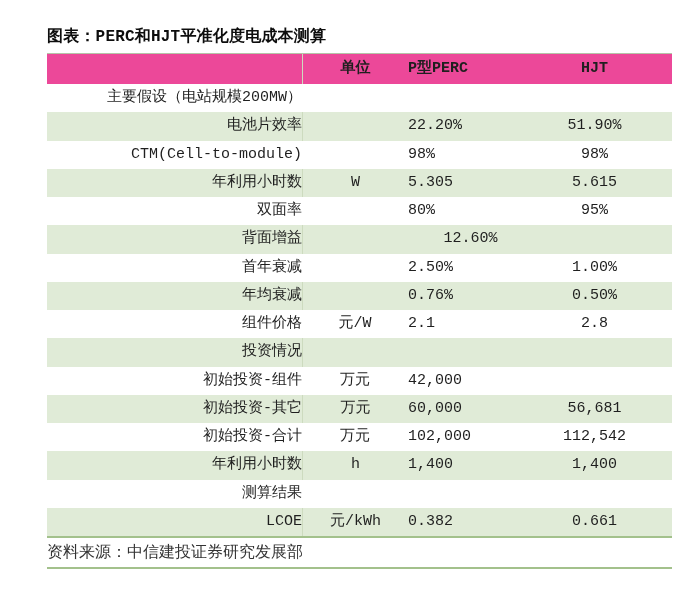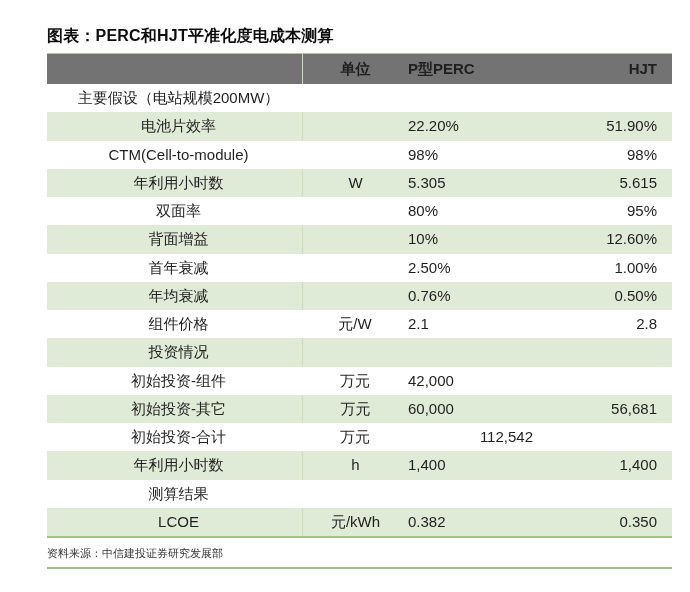--- a/index.html
+++ b/index.html
@@ -1,46 +1,46 @@
 <!DOCTYPE html>
 <html><head>
 <meta charset="utf-8">
 <style>
   html,body { margin:0; padding:0; background:#ffffff; }
   .page {
     position:relative; width:690px; height:592px; background:#ffffff;
-    font-family:Liberation Sans, sans-serif;
+    font-family:Liberation Mono, monospace;
     overflow:hidden;
     border-radius:7px;
   }
   .figure-title {
     position:absolute; left:47px; top:26px;
     font-size:16px; font-weight:bold; color:#0d0d0d; letter-spacing:0.2px;
   }
   .table {
     position:absolute; left:47px; top:53px; width:625px;
     border-top:1px solid #b5c3a8;
     border-bottom:2px solid #a3c18c;
   }
   .tr { display:flex; height:28.25px; line-height:28.25px; }
-  .tr.header { height:30px; line-height:30px; background:#737373; }
+  .tr.header { height:30px; line-height:30px; background:#ec4899; }
   .tr.header .td { font-weight:bold; }
   .tr.green { background:#e0ebd7; }
   .td {
     box-sizing:border-box; font-size:15px; color:#1f1f1f;
     white-space:nowrap; overflow:hidden;
   }
-  .td.label { width:255px; padding-left:8px; text-align:center; }
+  .td.label { width:255px; padding-left:8px; text-align:right; }
   .td.unit  { width:106px; text-align:center; }
   .tr.green .td.unit, .tr.header .td.unit { border-left:1px solid #cddbbf; }
   .td.perc  { width:124px; }
-  .td.hjt   { width:140px; text-align:right; padding-right:15px; }
+  .td.hjt   { width:140px; text-align:center; padding-right:15px; }
   .source-row {
     position:absolute; left:47px; top:539px; width:625px; height:28px;
-    line-height:28px; font-size:11px; color:#333333;
+    line-height:28px; font-size:16px; color:#333333;
     border-bottom:2px solid #a3c18c;
   }
 </style>
 </head>
 <body>
 
 <div class="page">
 
   <div class="figure-title">图表：PERC和HJT平准化度电成本测算</div>
 
@@ -84,21 +84,20 @@
     <div class="tr">
       <div class="td label">双面率</div>
       <div class="td unit"></div>
       <div class="td perc">80%</div>
       <div class="td hjt">95%</div>
     </div>
 
     <div class="tr green">
       <div class="td label">背面增益</div>
       <div class="td unit"></div>
-      <div class="td perc">10%</div>
       <div class="td hjt">12.60%</div>
     </div>
 
     <div class="tr">
       <div class="td label">首年衰减</div>
       <div class="td unit"></div>
       <div class="td perc">2.50%</div>
       <div class="td hjt">1.00%</div>
     </div>
 
@@ -132,20 +131,21 @@
     <div class="tr green">
       <div class="td label">初始投资-其它</div>
       <div class="td unit">万元</div>
       <div class="td perc">60,000</div>
       <div class="td hjt">56,681</div>
     </div>
 
     <div class="tr">
       <div class="td label">初始投资-合计</div>
       <div class="td unit">万元</div>
+      <div class="td perc">102,000</div>
       <div class="td hjt">112,542</div>
     </div>
 
     <div class="tr green">
       <div class="td label">年利用小时数</div>
       <div class="td unit">h</div>
       <div class="td perc">1,400</div>
       <div class="td hjt">1,400</div>
     </div>
 
@@ -153,20 +153,20 @@
       <div class="td label">测算结果</div>
       <div class="td unit"></div>
       <div class="td perc"></div>
       <div class="td hjt"></div>
     </div>
 
     <div class="tr green">
       <div class="td label">LCOE</div>
       <div class="td unit">元/kWh</div>
       <div class="td perc">0.382</div>
-      <div class="td hjt">0.350</div>
+      <div class="td hjt">0.661</div>
     </div>
 
   </div>
 
   <div class="source-row">资料来源：中信建投证券研究发展部</div>
 
 </div>
 
 </body></html>

